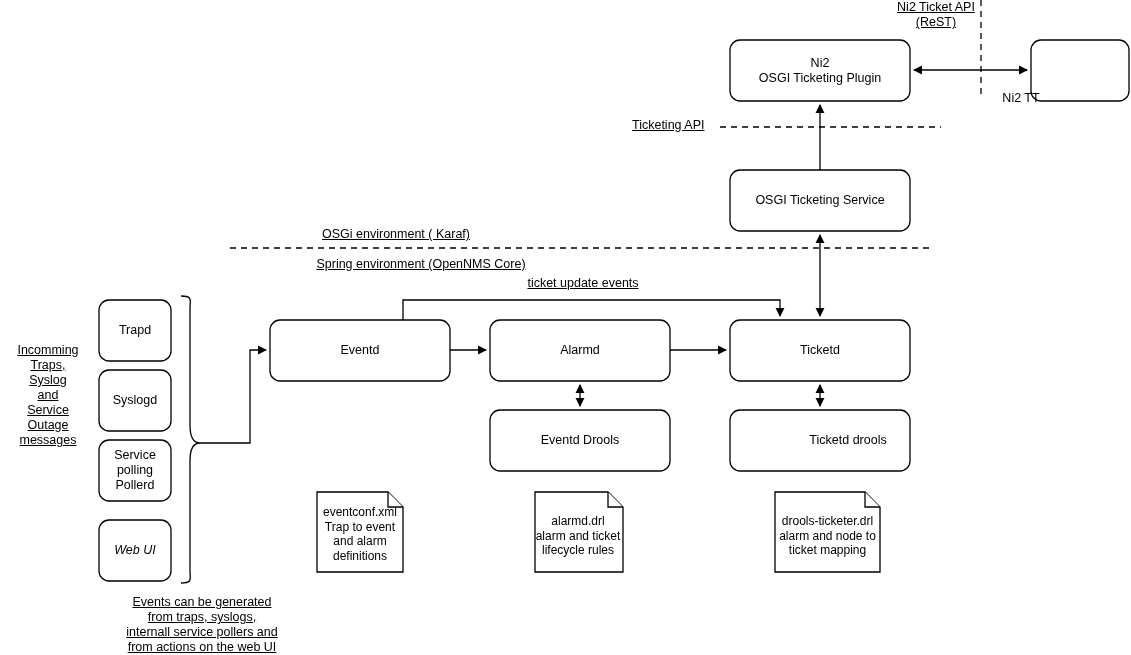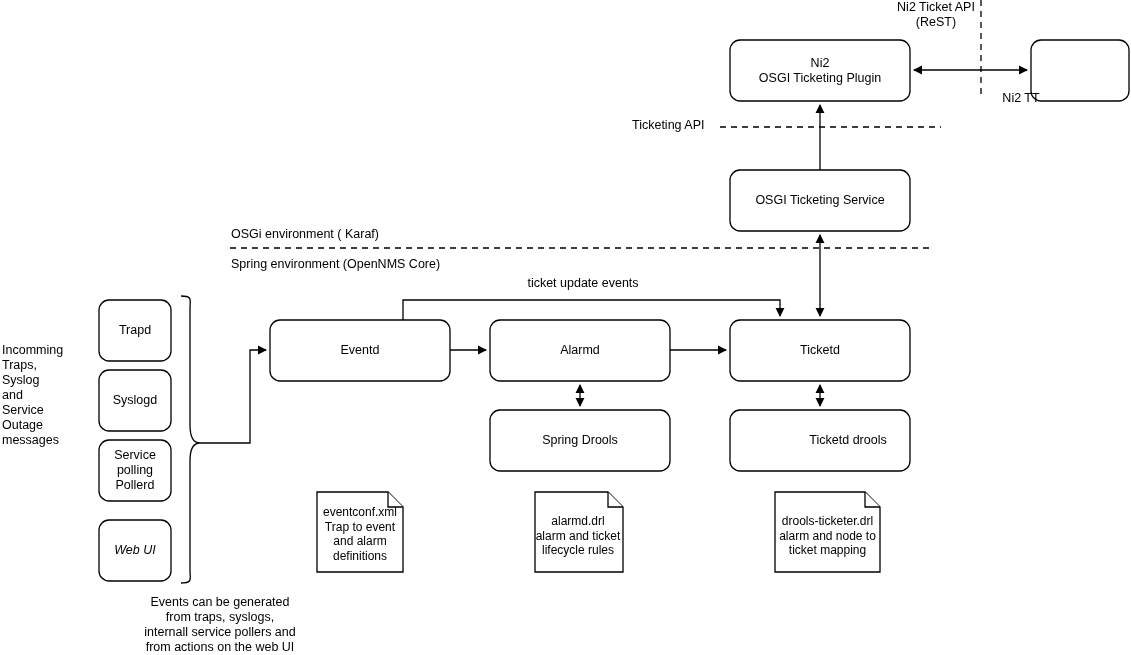--- a/index.html
+++ b/index.html
@@ -38,26 +38,27 @@
     display: flex;
     align-items: center;
     justify-content: center;
     text-align: center;
     font-size: 12.5px;
     line-height: 15px;
   }
   .free-label {
     font-size: 12.5px;
     line-height: 15px;
+    text-decoration: underline;
   }
   .free-label.center {
     text-align: center;
   }
   .free-label.left {
-    text-align: left;
+    text-align: center;
   }
   .note-label {
     display: flex;
     align-items: center;
     justify-content: center;
     text-align: center;
     font-size: 12px;
     line-height: 14.5px;
   }
 </style>
@@ -162,21 +163,21 @@
   <div class="node-label" style="left:972px; top:40px; width:98px; height:61px;margin-top:28px;">Ni2 TT</div>
 
   <div class="node-label" style="left:730px; top:170px; width:180px; height:61px;">OSGI Ticketing Service</div>
 
   <div class="node-label" style="left:270px; top:320px; width:180px; height:61px;">Eventd</div>
 
   <div class="node-label" style="left:730px; top:320px; width:180px; height:61px;">Ticketd</div>
 
   <div class="node-label" style="left:490px; top:320px; width:180px; height:61px;">Alarmd</div>
 
-  <div class="node-label" style="left:490px; top:410px; width:180px; height:61px;">Spring Drools</div>
+  <div class="node-label" style="left:490px; top:410px; width:180px; height:61px;">Eventd Drools</div>
 
   <div class="node-label" style="left:730px; top:410px; width:180px; height:61px;padding-left:28px;">Ticketd drools</div>
 
   <div class="node-label" style="left:99px; top:300px; width:72px; height:61px;">Trapd</div>
 
   <div class="node-label" style="left:99px; top:370px; width:72px; height:61px;">Syslogd</div>
 
   <div class="node-label" style="left:99px; top:440px; width:72px; height:61px;">Service
 polling
 Pollerd</div>
@@ -208,18 +209,18 @@
   <div class="free-label center" style="left:492px; top:276px; width:182px;">ticket update events</div>
 
   <div class="free-label left" style="left:2px; top:343px; width:92px;">Incomming
 Traps,
 Syslog
 and
 Service
 Outage
 messages</div>
 
-  <div class="free-label center" style="left:80px; top:595px; width:280px;">Events can be generated
+  <div class="free-label center" style="left:62px; top:595px; width:280px;">Events can be generated
 from traps, syslogs,
 internall service pollers and
 from actions on the web UI</div>
 
 </div>
 
 </body></html>

